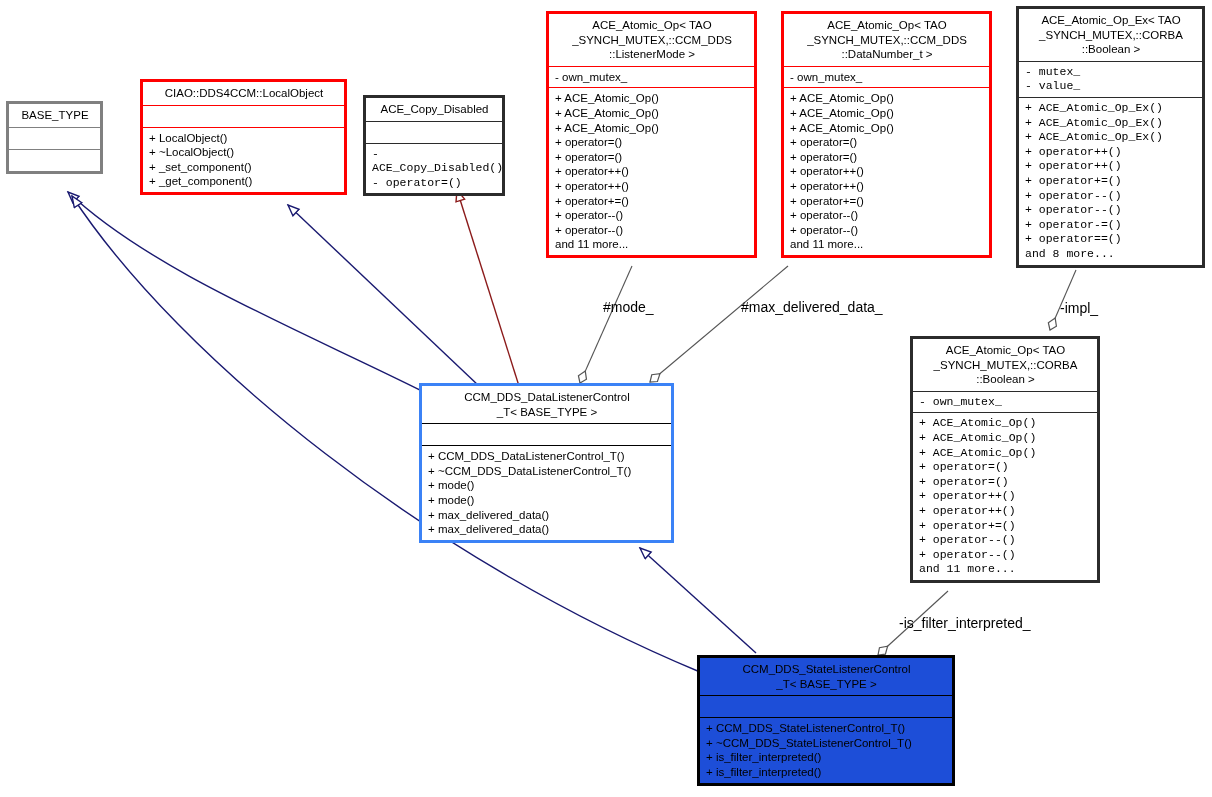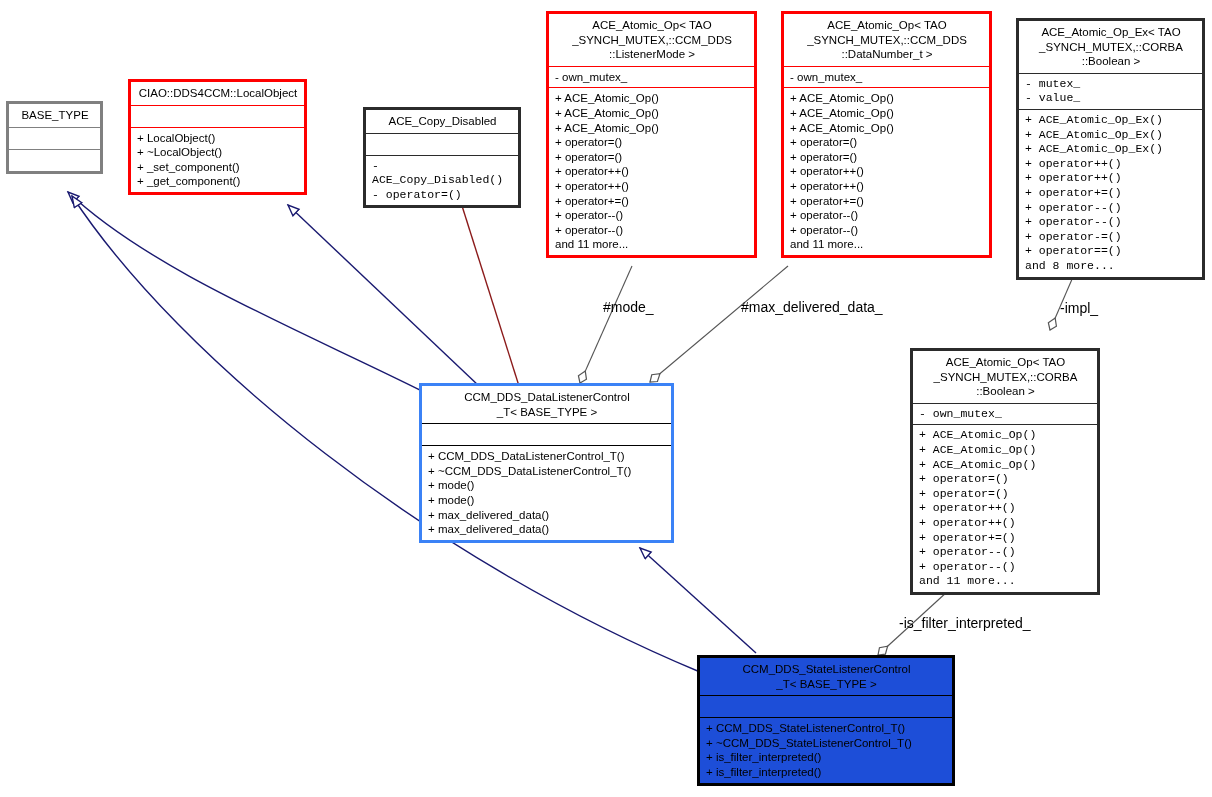--- a/index.html
+++ b/index.html
@@ -38,21 +38,20 @@
   .uml-box.red {
     border-color: #ff0000;
     background: #ffffff;
   }
   .uml-box.gray-border {
     border-color: #808080;
     background: #ffffff;
   }
   .uml-box.dark {
     border-color: #2b2b2b;
-    margin-top: 12px;
   }
   .uml-box.focus {
     border-color: #000000;
     background: #1d4ed8;
   }
   .compartment {
     box-sizing: border-box;
     padding: 3px 5px 3px 6px;
   }
   .sep {
@@ -120,30 +119,30 @@
 
     <path d="M756,653 L640,548" fill="none" stroke="#191970" stroke-width="1.4" marker-end="url(#tri-blue)"></path>
   </svg>
 
   <div class="uml-box gray-border" style="left:6px; top:101px; width:97px;">
     <div class="compartment title">BASE_TYPE</div>
     <div class="compartment sep empty-compartment"></div>
     <div class="compartment sep empty-compartment"></div>
   </div>
 
-  <div class="uml-box red" style="left:128px; top:79px; width:179px;">
+  <div class="uml-box red" style="left:140px; top:79px; width:207px;">
     <div class="compartment title">CIAO::DDS4CCM::LocalObject</div>
     <div class="compartment sep empty-compartment"></div>
     <div class="compartment sep ops">+ LocalObject()
 + ~LocalObject()
 + _set_component()
 + _get_component()</div>
   </div>
 
-  <div class="uml-box dark" style="left:363px; top:95px; width:158px;">
+  <div class="uml-box dark" style="left:363px; top:95px; width:142px;">
     <div class="compartment title">ACE_Copy_Disabled</div>
     <div class="compartment sep empty-compartment"></div>
     <div class="compartment sep ops">- ACE_Copy_Disabled()
 - operator=()</div>
   </div>
 
   <div class="uml-box red" style="left:546px; top:11px; width:211px;">
     <div class="compartment title">ACE_Atomic_Op&lt; TAO
 _SYNCH_MUTEX,::CCM_DDS
 ::ListenerMode &gt;</div>

